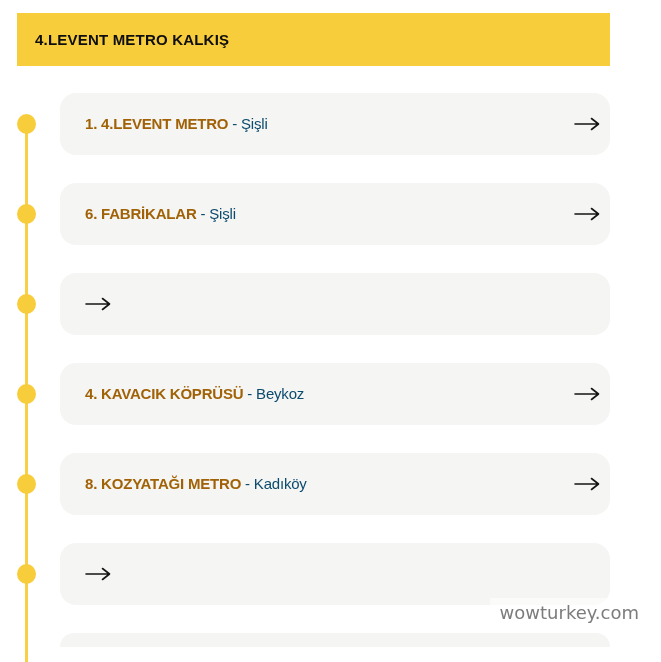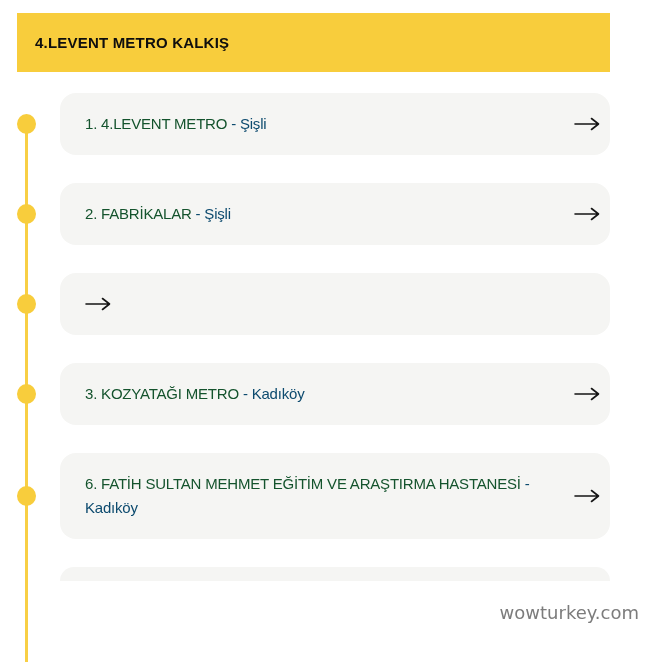--- a/index.html
+++ b/index.html
@@ -9,21 +9,21 @@
     background: #ffffff;
     overflow: hidden;
     font-family: "Liberation Sans", "DejaVu Sans", sans-serif;
     color: #161616;
   }
 
   
   .banner {
     position: absolute;
     left: 17px; top: 13px;
-    width: 593px; height: 59px;
+    width: 593px; height: 53px;
     background: #F8CD3C;
     display: flex;
     align-items: center;
     padding-left: 18px;
   }
   .banner .title {
     font-size: 15px;
     font-weight: 700;
     letter-spacing: 0.2px;
     color: #0e0e0e;
@@ -67,21 +67,21 @@
     background: #F8CD3C;
     z-index: 3;
   }
   .stop-text {
     flex: 1 1 auto;
     font-size: 15px;
     line-height: 24px;
     letter-spacing: -0.2px;
     padding-right: 12px;
   }
-  .stop-name { font-weight: 400; color: #14532d; }
+  .stop-name { font-weight: 700; color: #a16207; }
   .stop-district { font-weight: 400; color: #0c4a6e; }
   .arrow {
     flex: 0 0 auto;
     width: 26px; height: 14px;
     display: flex;
     align-items: center;
   }
   .arrow svg { display: block; }
 
   .stop-card.partial {
@@ -125,59 +125,67 @@
     <span class="arrow">
       <svg width="26" height="14" viewBox="0 0 26 14">
         <path d="M1 7 H 24 M 17.5 1.5 L 24.5 7 L 17.5 12.5" fill="none" stroke="#151515" stroke-width="1.6" stroke-linecap="round" stroke-linejoin="round"></path>
       </svg>
     </span>
   </li>
 
   <li class="stop-card">
     <span class="dot"></span>
     <div class="stop-text">
-      <span class="stop-name">2. FABRİKALAR </span>
+      <span class="stop-name">6. FABRİKALAR </span>
       <span class="stop-district">- Şişli</span>
     </div>
     <span class="arrow">
       <svg width="26" height="14" viewBox="0 0 26 14">
         <path d="M1 7 H 24 M 17.5 1.5 L 24.5 7 L 17.5 12.5" fill="none" stroke="#151515" stroke-width="1.6" stroke-linecap="round" stroke-linejoin="round"></path>
       </svg>
     </span>
   </li>
 
   <li class="stop-card">
     <span class="dot"></span>
     <span class="arrow">
       <svg width="26" height="14" viewBox="0 0 26 14">
         <path d="M1 7 H 24 M 17.5 1.5 L 24.5 7 L 17.5 12.5" fill="none" stroke="#151515" stroke-width="1.6" stroke-linecap="round" stroke-linejoin="round"></path>
       </svg>
     </span>
   </li>
 
+  <li class="stop-card">
+    <span class="dot"></span>
+    <div class="stop-text">
+      <span class="stop-name">4. KAVACIK KÖPRÜSÜ </span>
+      <span class="stop-district">- Beykoz</span>
+    </div>
+    <span class="arrow">
+      <svg width="26" height="14" viewBox="0 0 26 14">
+        <path d="M1 7 H 24 M 17.5 1.5 L 24.5 7 L 17.5 12.5" fill="none" stroke="#151515" stroke-width="1.6" stroke-linecap="round" stroke-linejoin="round"></path>
+      </svg>
+    </span>
+  </li>
 
   <li class="stop-card">
     <span class="dot"></span>
     <div class="stop-text">
-      <span class="stop-name">3. KOZYATAĞI METRO </span>
+      <span class="stop-name">8. KOZYATAĞI METRO </span>
       <span class="stop-district">- Kadıköy</span>
     </div>
     <span class="arrow">
       <svg width="26" height="14" viewBox="0 0 26 14">
         <path d="M1 7 H 24 M 17.5 1.5 L 24.5 7 L 17.5 12.5" fill="none" stroke="#151515" stroke-width="1.6" stroke-linecap="round" stroke-linejoin="round"></path>
       </svg>
     </span>
   </li>
 
   <li class="stop-card">
     <span class="dot"></span>
-    <div class="stop-text">
-      <span class="stop-name">6. FATİH SULTAN MEHMET EĞİTİM VE ARAŞTIRMA HASTANESİ </span>
-      <span class="stop-district">- Kadıköy</span>
-    </div>
     <span class="arrow">
       <svg width="26" height="14" viewBox="0 0 26 14">
         <path d="M1 7 H 24 M 17.5 1.5 L 24.5 7 L 17.5 12.5" fill="none" stroke="#151515" stroke-width="1.6" stroke-linecap="round" stroke-linejoin="round"></path>
       </svg>
     </span>
   </li>
 </ul>
   <div class="stop-card partial"></div>
 </div>
 

